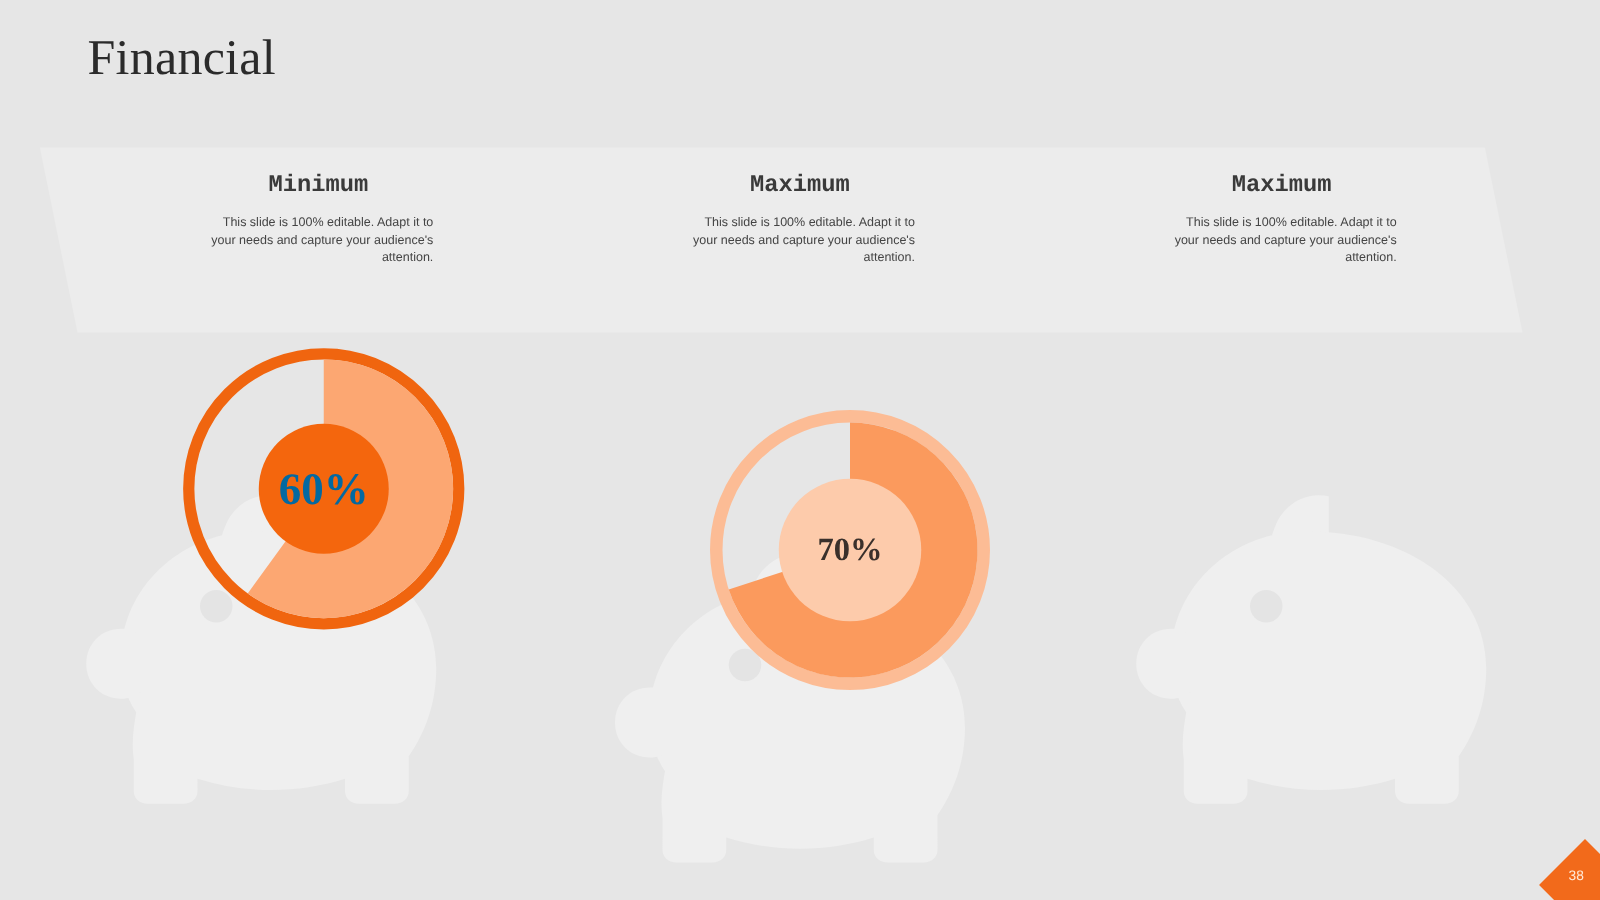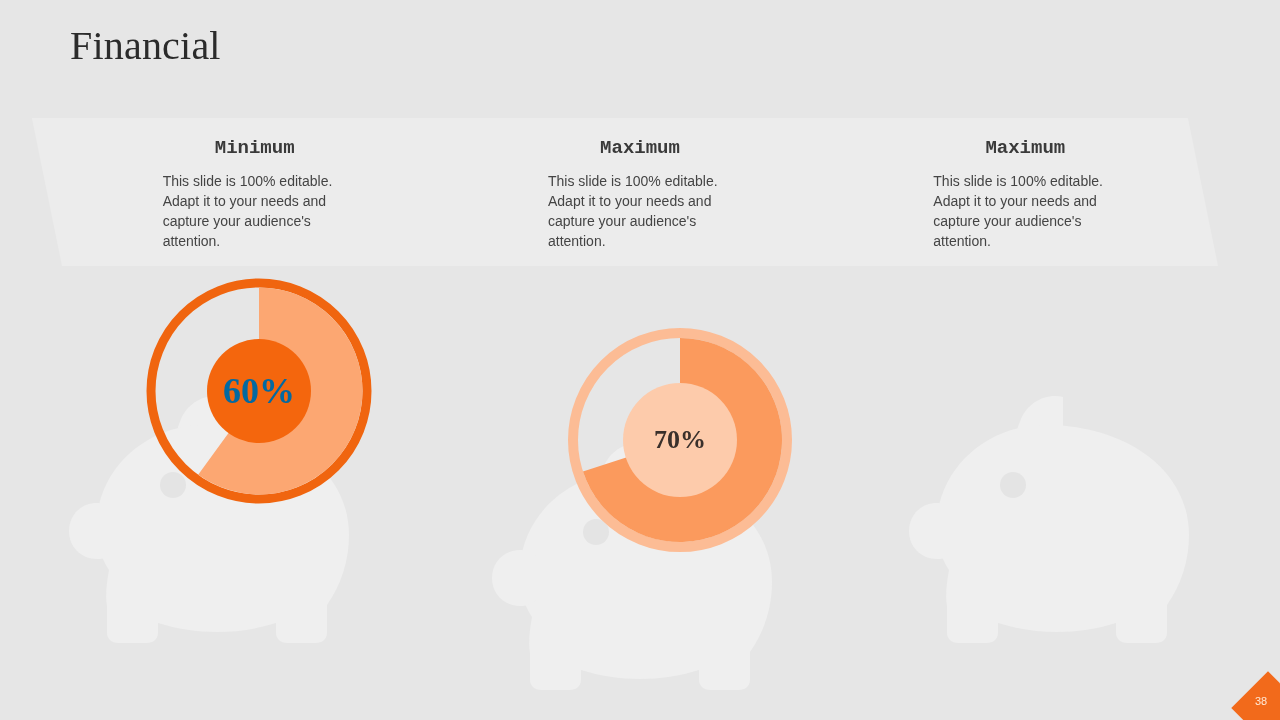--- a/index.html
+++ b/index.html
@@ -51,24 +51,24 @@
   .col-head{
     font-family:Liberation Mono, monospace;
     font-weight:bold;
     font-size:19px;
     color:#3a3a3a;
     margin:0 0 13px 0;
     white-space:nowrap;
   }
   .col-body{
     font-family:"Liberation Sans", sans-serif;
-    font-size:14px;
+    font-size:10px;
     line-height:1.42;
     color:#444444;
-    text-align:left;
+    text-align:right;
     width:184px;
     margin:0;
   }
 
   
   .piggy{position:absolute;}
   .piggy svg{display:block;}
 
   
   .donut{position:absolute;}

